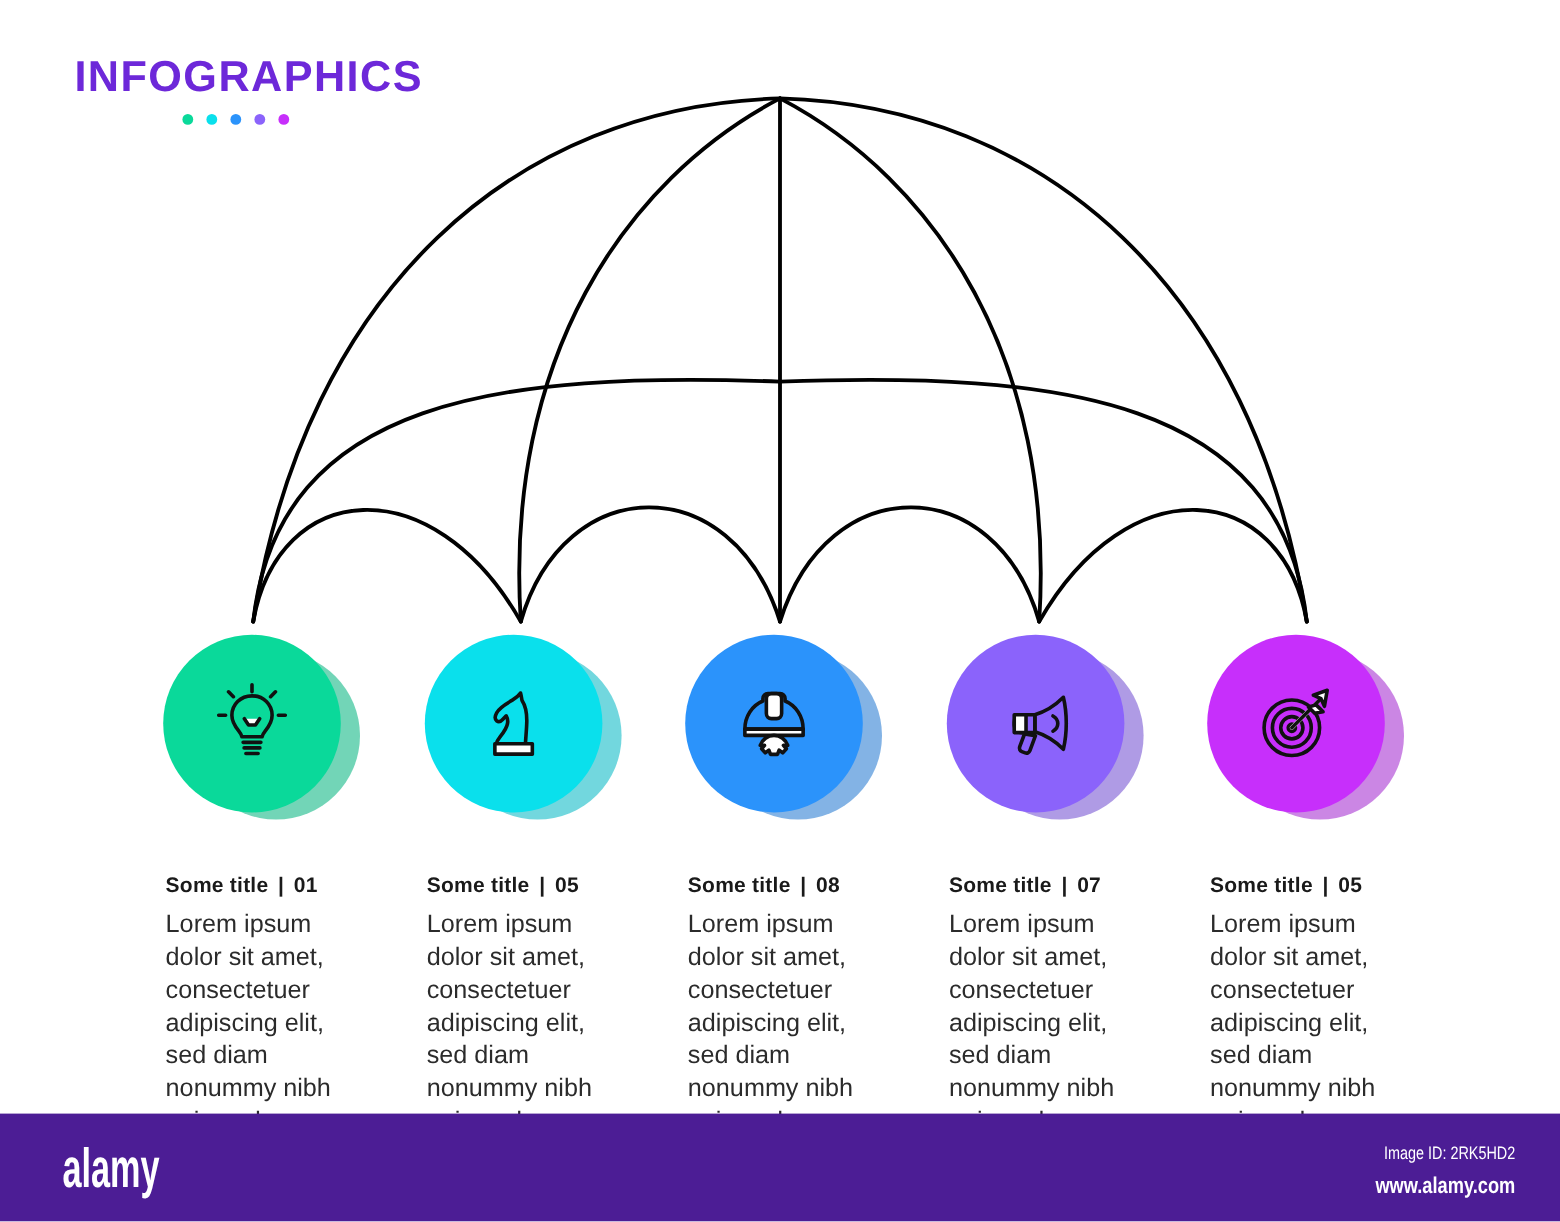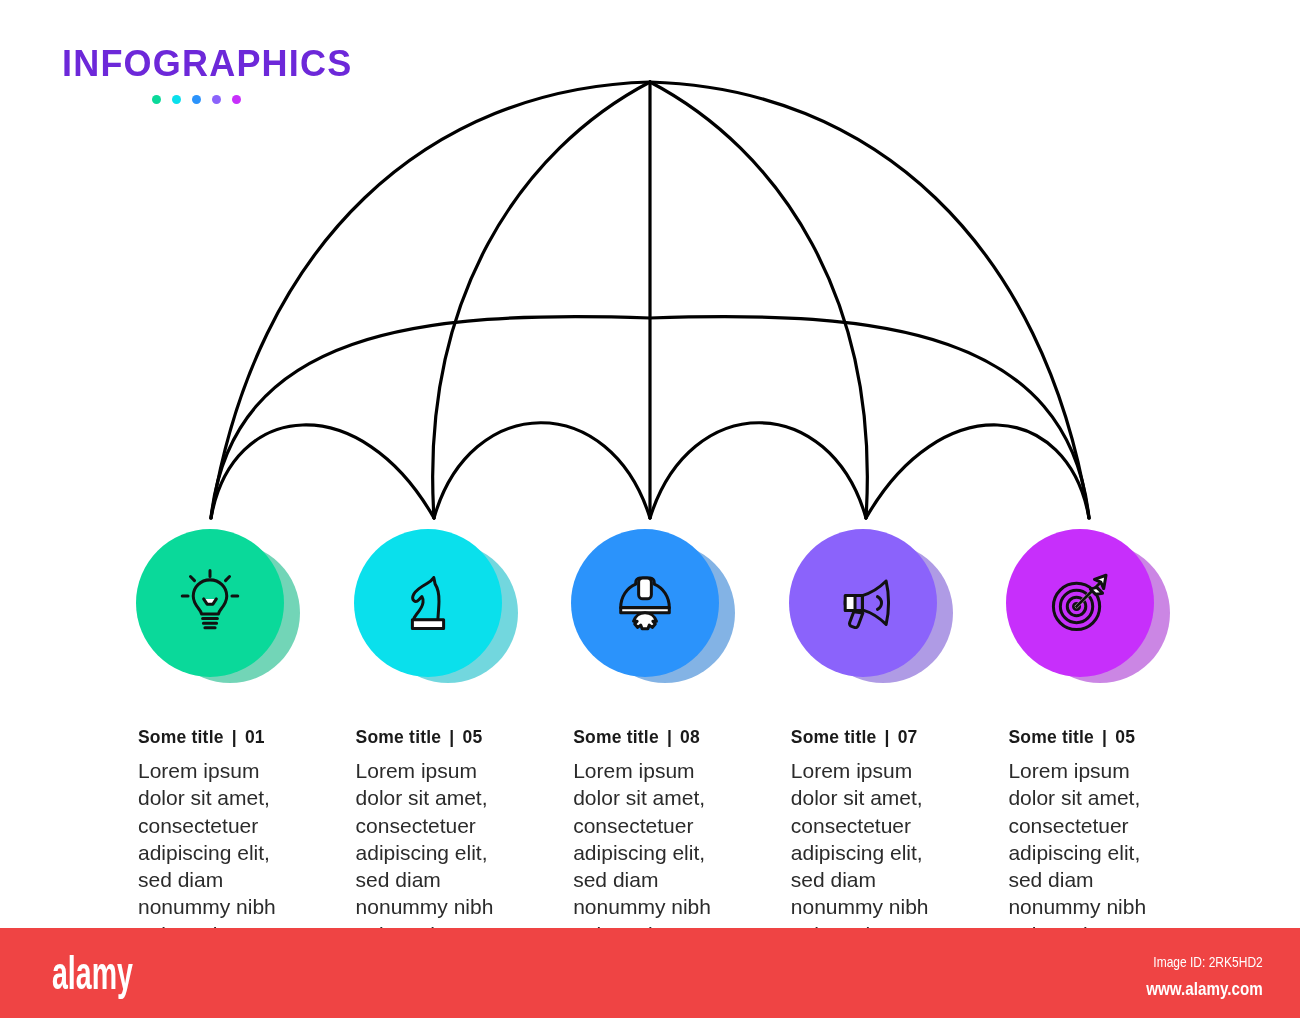--- a/index.html
+++ b/index.html
@@ -59,21 +59,21 @@
   .step-title .sep { font-weight:bold; padding:0 3px; }
   .step-desc {
     margin-top:9px; margin-left:10px;
     width:168px;
     font-size:21px; line-height:1.30; color:#2b2b2b;
   }
 
   
   #watermark {
     position:absolute; left:0; top:928px; width:1300px; height:90px;
-    background:#ef4444;
+    background:#4c1d95;
   }
   #alamy-logo {
     position:absolute; left:52px; top:22px;
     color:#ffffff; font-size:46px; font-weight:bold;
     font-family:"Liberation Sans Narrow","Liberation Sans",sans-serif;
     transform:scaleX(0.62); transform-origin:left center;
     letter-spacing:0px; line-height:1;
   }
   #image-id {
     position:absolute; right:37px; top:25px;

